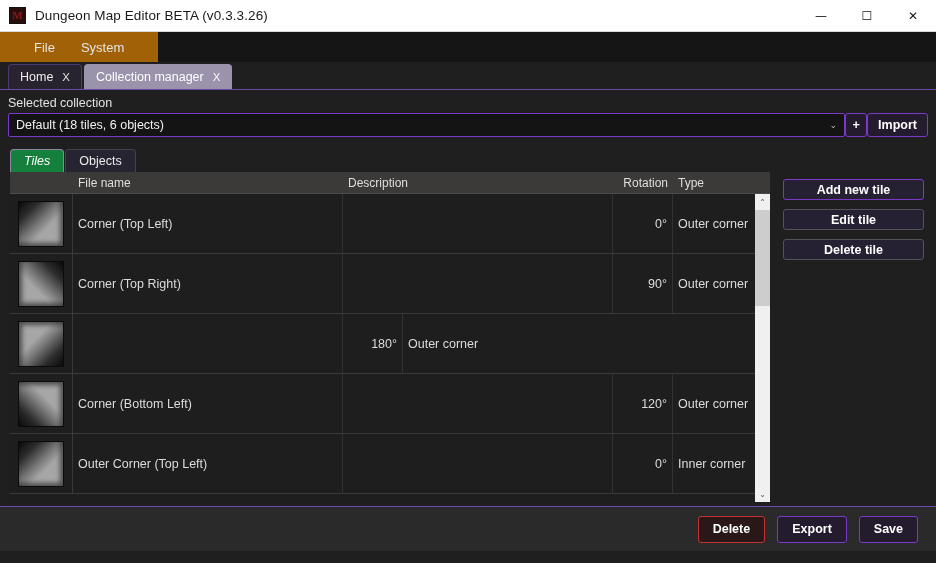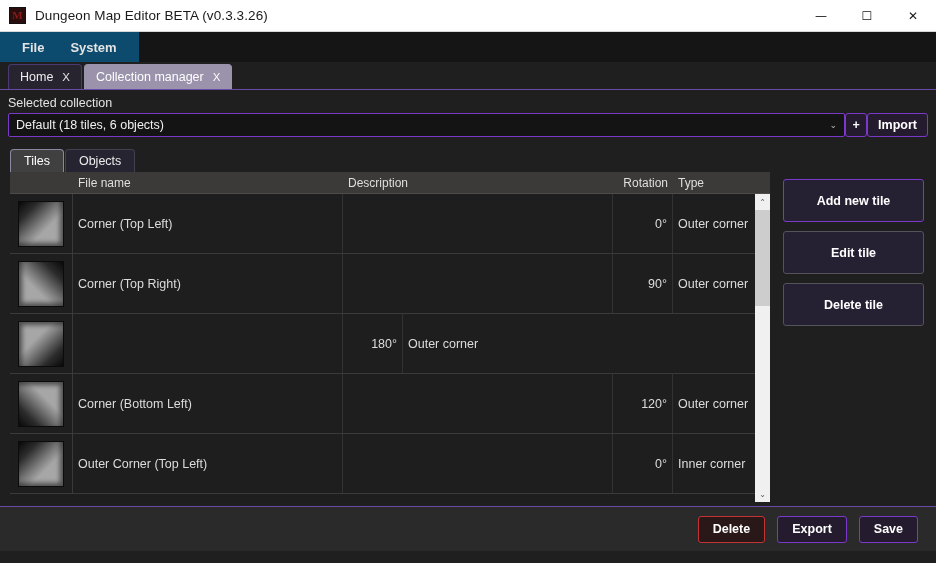--- a/index.html
+++ b/index.html
@@ -27,21 +27,21 @@
   #title-text { font-size: 13.5px; color: #1a1a1a; letter-spacing: .1px; }
   #wincontrols { margin-left: auto; display: flex; height: 32px; }
   .wc {
     width: 46px; height: 32px; display: flex;
     align-items: center; justify-content: center;
     color: #171717; font-size: 12px; font-family: "DejaVu Sans", sans-serif;
   }
 
   
   #menubar { height: 30px; background: #151515; display: flex; align-items: stretch; }
-  #menu-inner { background: #0c4a6e; display: flex; align-items: center; padding: 0 9px; font-weight: bold; }
+  #menu-inner { background: #a16207; display: flex; align-items: center; padding: 0 21px; }
   .menu-item {
     padding: 0 13px; height: 30px; display: flex; align-items: center;
     color: #e4e4e4; font-size: 13px;
   }
 
   
   #app-body { background: #1f1f1f; height: 501px; position: relative; }
 
   
   #tabstrip {
@@ -85,21 +85,21 @@
     display: flex; align-items: flex-end;
     padding-left: 10px; margin-top: 11px; height: 24px;
   }
   .itab {
     height: 23px; padding: 0 13px; display: flex; align-items: center;
     font-size: 12.5px; color: #ececec;
     border-radius: 4px 4px 0 0;
     border: 1px solid #44404f; border-bottom: none;
     background: #262430; margin-right: 1px;
   }
-  .itab.active { background: #404040; color: #ffffff; border-color: #8e87a1; }
+  .itab.active { background: #15803d; color: #ffffff; border-color: #8e87a1; font-style: italic; }
 
   
   #main { display: flex; padding: 0 0 0 10px; height: 330px; }
   #table-wrap { width: 760px; display: flex; flex-direction: column; }
 
   #thead {
     display: flex; height: 22px; background: #3b3a38;
     color: #dfdfdf; font-size: 12px; align-items: center;
     border-bottom: 1px solid #4d4c4a;
   }
@@ -144,21 +144,21 @@
     position: absolute; top: 0; left: 0; width: 15px; height: 96px;
     background: #cdcdcd;
   }
 
   
   #sidebtns {
     flex: 1; display: flex; flex-direction: column;
     gap: 9px; padding: 7px 12px 0 13px;
   }
   .sbtn {
-    height: 43px; border-radius: 3px; background: #262033;
+    height: 21px; border-radius: 3px; background: #262033;
     border: 1px solid #55525c; color: #ffffff;
     font-size: 12.5px; font-weight: bold;
     display: flex; align-items: center; justify-content: center;
   }
   .sbtn.primary { border-color: #7b39c9; }
 
   
   #bottombar {
     position: absolute; left: 0; right: 0; bottom: 12px; height: 45px;
     background: #2b2a2a; border-top: 1px solid #6a4aa8;

